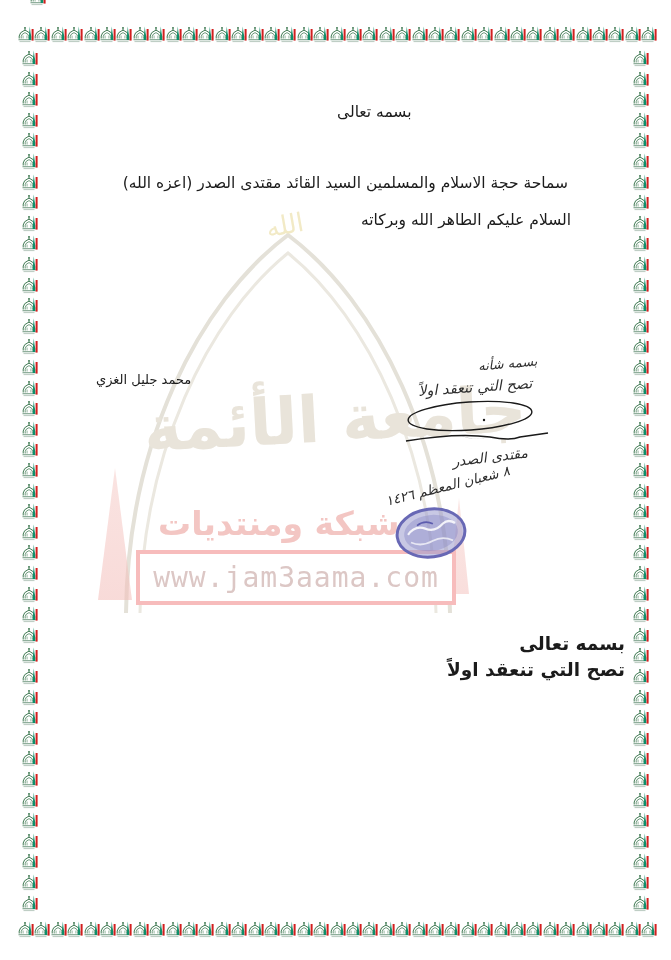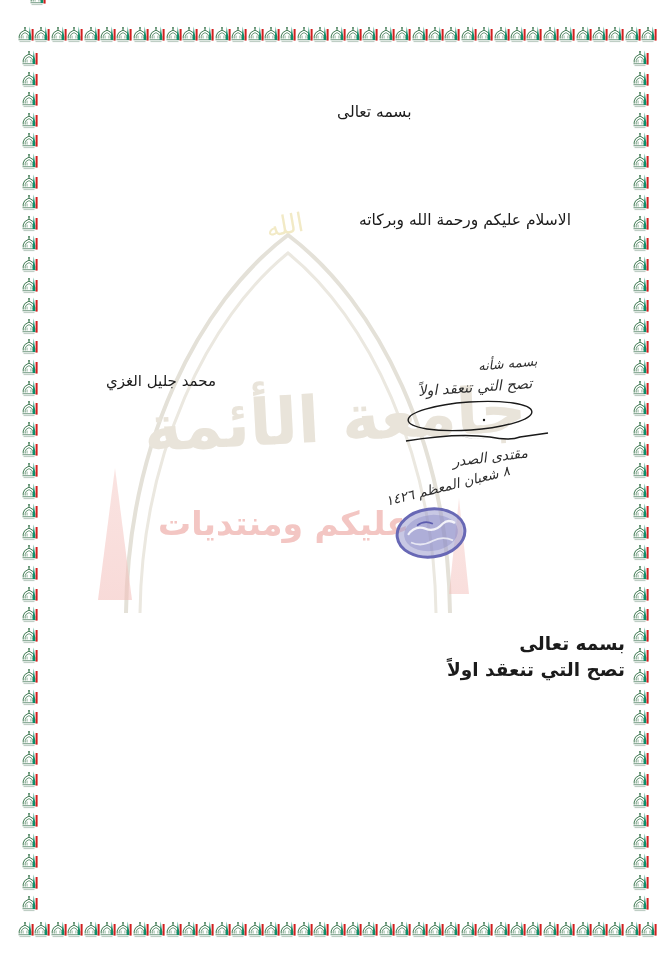--- a/index.html
+++ b/index.html
@@ -49,21 +49,21 @@
   
   .content-layer{position:absolute;inset:0;z-index:3;text-decoration:underline;}
   .basmala-top{left:337px;top:103px;font-size:15.5px;}
   .salutation{right:103px;top:174px;font-size:15.5px;}
   .greeting{right:100px;top:211px;font-size:15.5px;}
   .body-text{
     left:60px;right:68px;top:246px;
     font-size:15.5px;line-height:28.5px;
     text-align:justify;text-align-last:right;
   }
-  .sender-name{left:106px;top:372px;font-size:15px;}
+  .sender-name{left:96px;top:372px;font-size:13px;}
 
   .handwriting{color:#2e2e2e;}
   .hw-invocation{left:478px;top:356px;font-size:13px;font-style:italic;transform:rotate(-5deg);}
   .hw-ruling{left:418px;top:379px;font-size:14.5px;font-style:italic;transform:rotate(-4deg);}
   .hw-name{left:452px;top:449px;font-size:14px;font-style:italic;transform:rotate(-7deg);}
   .hw-date{left:382px;top:462px;font-size:13.5px;font-style:italic;transform:rotate(-14deg);transform-origin:right center;}
   .signature-svg{left:402px;top:400px;}
 
   .stamp{
     left:394px;top:506px;width:74px;height:54px;z-index:4;
@@ -85,29 +85,33 @@
 
 <div class="wm-layer">
   <svg class="abs wm-dome" width="400" height="400" viewBox="0 0 400 400" fill="none">
     <path d="M38 400 C40 230 110 90 200 22 C290 90 360 230 362 400" stroke="#e4e1d8" stroke-width="4"></path>
     <path d="M52 400 C54 240 120 105 200 40 C280 105 346 240 348 400" stroke="#ebe8e0" stroke-width="3"></path>
   </svg>
   <div class="abs wm-allah rtl nowrap">الله</div>
   <div class="abs wm-bigtext rtl nowrap">جامعة الأئمة</div>
   <div class="abs wm-frag1"></div>
   <div class="abs wm-frag2"></div>
-  <div class="abs wm-tagline rtl nowrap">عليكم ومنتديات</div>
+  <div class="abs wm-tagline rtl nowrap">شبكة ومنتديات</div>
+  <div class="abs wm-urlbox">
+    <span class="wm-url">www.jam3aama.com</span>
+  </div>
 </div>
 
 <div class="content-layer">
 
   <div class="abs basmala-top rtl nowrap">بسمه تعالى</div>
 
+  <div class="abs salutation rtl nowrap">سماحة حجة الاسلام والمسلمين السيد القائد مقتدى الصدر (اعزه الله)</div>
 
-  <div class="abs greeting rtl nowrap">الاسلام عليكم ورحمة الله وبركاته</div>
+  <div class="abs greeting rtl nowrap">السلام عليكم الطاهر الله وبركاته</div>
 
 
   <div class="abs sender-name rtl nowrap">محمد جليل الغزي</div>
 
   <div class="abs hw-invocation handwriting rtl nowrap">بسمه شأنه</div>
 
   <div class="abs hw-ruling handwriting rtl nowrap">تصح التي تنعقد اولاً</div>
 
   <svg class="abs signature-svg" width="150" height="52" viewBox="0 0 150 52" fill="none">
     <ellipse cx="68" cy="16" rx="62" ry="14" stroke="#1a1a1a" stroke-width="1.4" transform="rotate(-4 68 16)"></ellipse>

